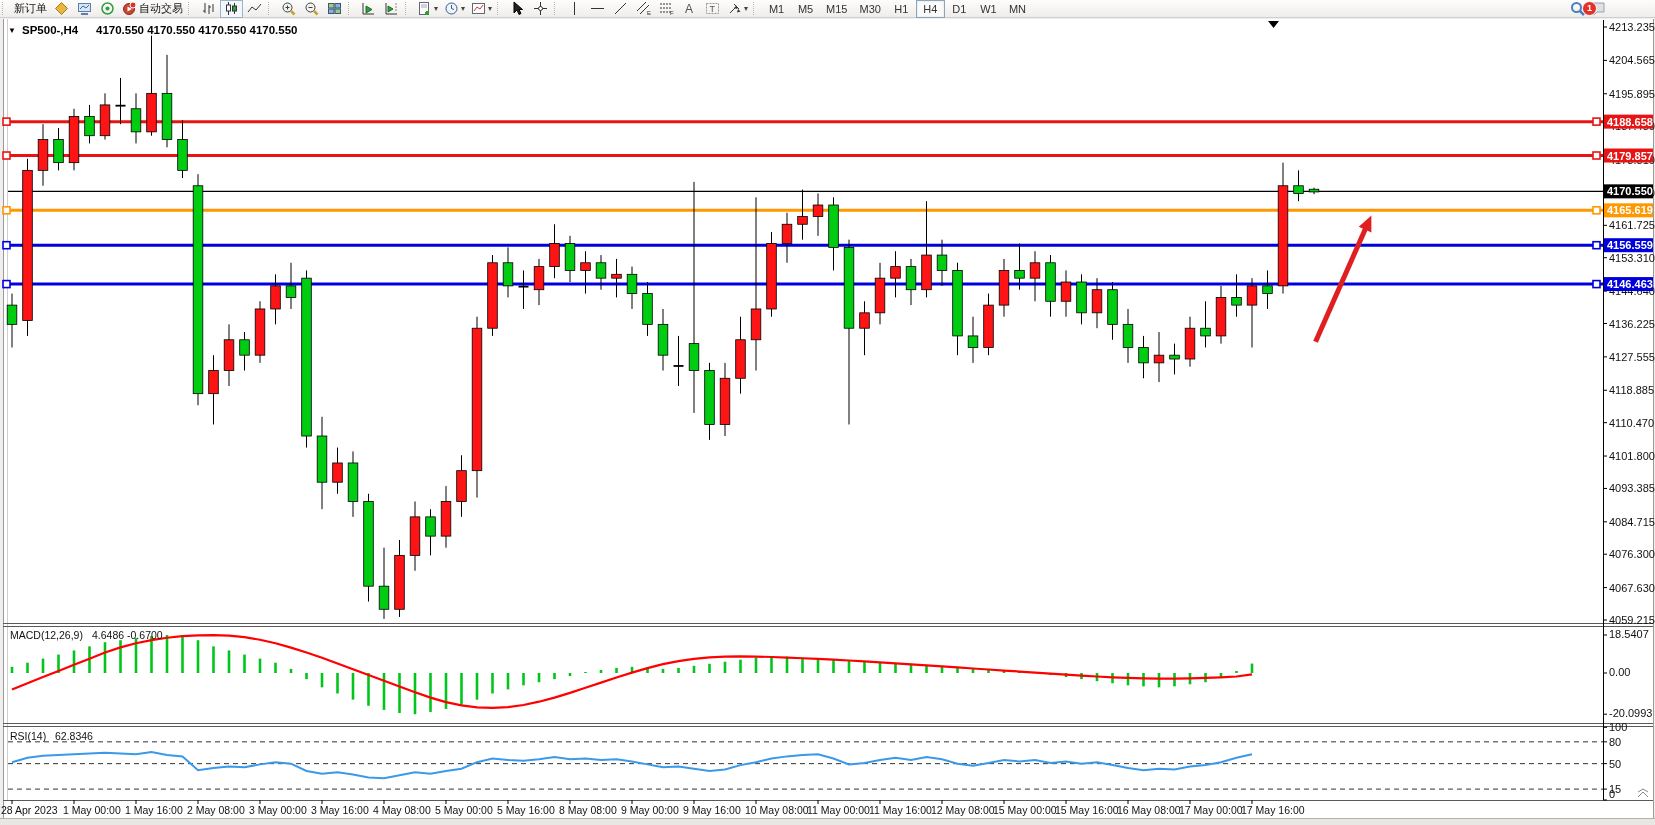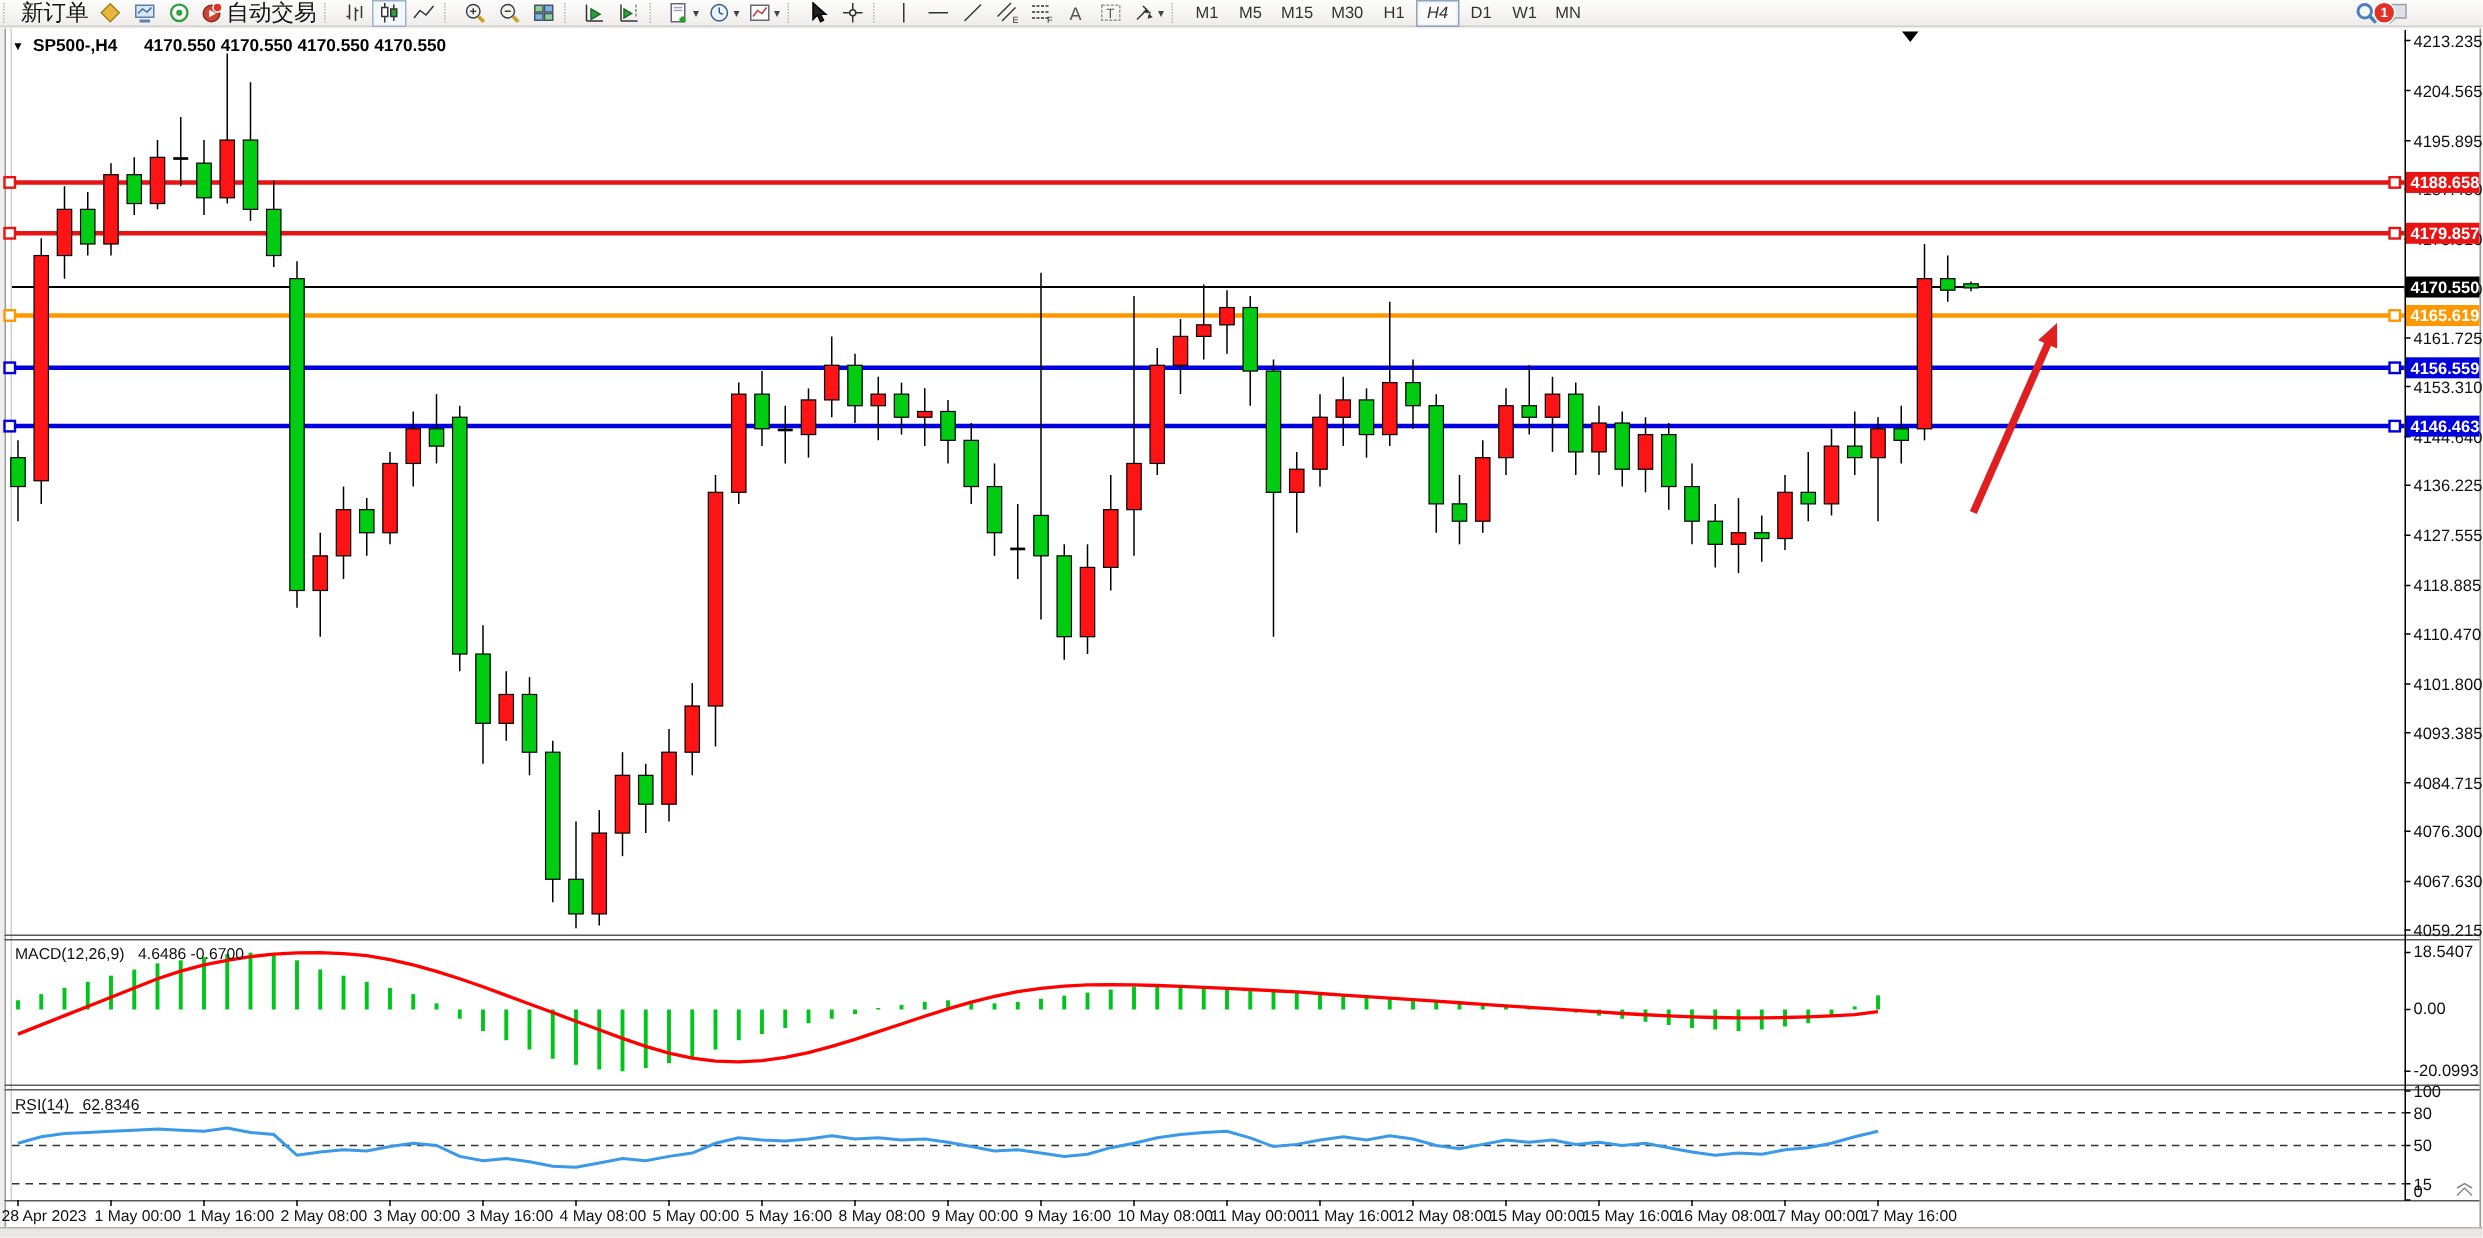--- a/index.html
+++ b/index.html
@@ -7,24 +7,24 @@
        font-family:"Liberation Sans",sans-serif;}
   #chart-svg{position:absolute;top:0;left:0;z-index:1;}
   #toolbar{position:absolute;top:0;left:0;width:1655px;height:17px;z-index:5;
     background:linear-gradient(#fdfdfc,#efedeb);border-bottom:1px solid #d2cfcb;
     display:flex;align-items:center;font-size:11px;color:#222;padding:0;}
   .grip{width:5px;height:13px;border-left:1px dotted #b9b6b2;margin:0 3px 0 2px;}
   .tbtn{height:16px;min-width:17px;padding:0 2px;display:flex;align-items:center;justify-content:center;
     gap:2px;cursor:default;border:1px solid transparent;}
   .tbtn svg{display:block;}
   .tf{padding:0 5px;font-size:11px;color:#333;text-align:right;}
-  .tf.active{background:#fbfbfb;border:1px solid #8ea4bb;box-shadow:inset 0 0 2px #cfd9e4;font-style:italic;}
+  .tf.active{background:#fbfbfb;border:1px solid #8ea4bb;box-shadow:inset 0 0 2px #cfd9e4;}
   .pressed{background:#f3f6fa;border:1px solid #9db3c8;}
   .caret{font-size:8px;color:#444;}
-  .cn{font-size:15px;color:#111;}
+  .cn{font-size:11px;color:#111;}
   .spacer{flex:1;}
   .badge{position:absolute;top:0px;margin-left:-7px;background:#e23228;color:#fff;border-radius:8px;
     min-width:13px;height:13px;font-size:9px;display:flex;align-items:center;justify-content:center;
     border:1px solid #fff;font-weight:bold;}
   .chatwrap{position:relative;display:flex;align-items:center;margin-right:48px;}
 </style>
 </head>
 <body>
 
 <div id="toolbar">

